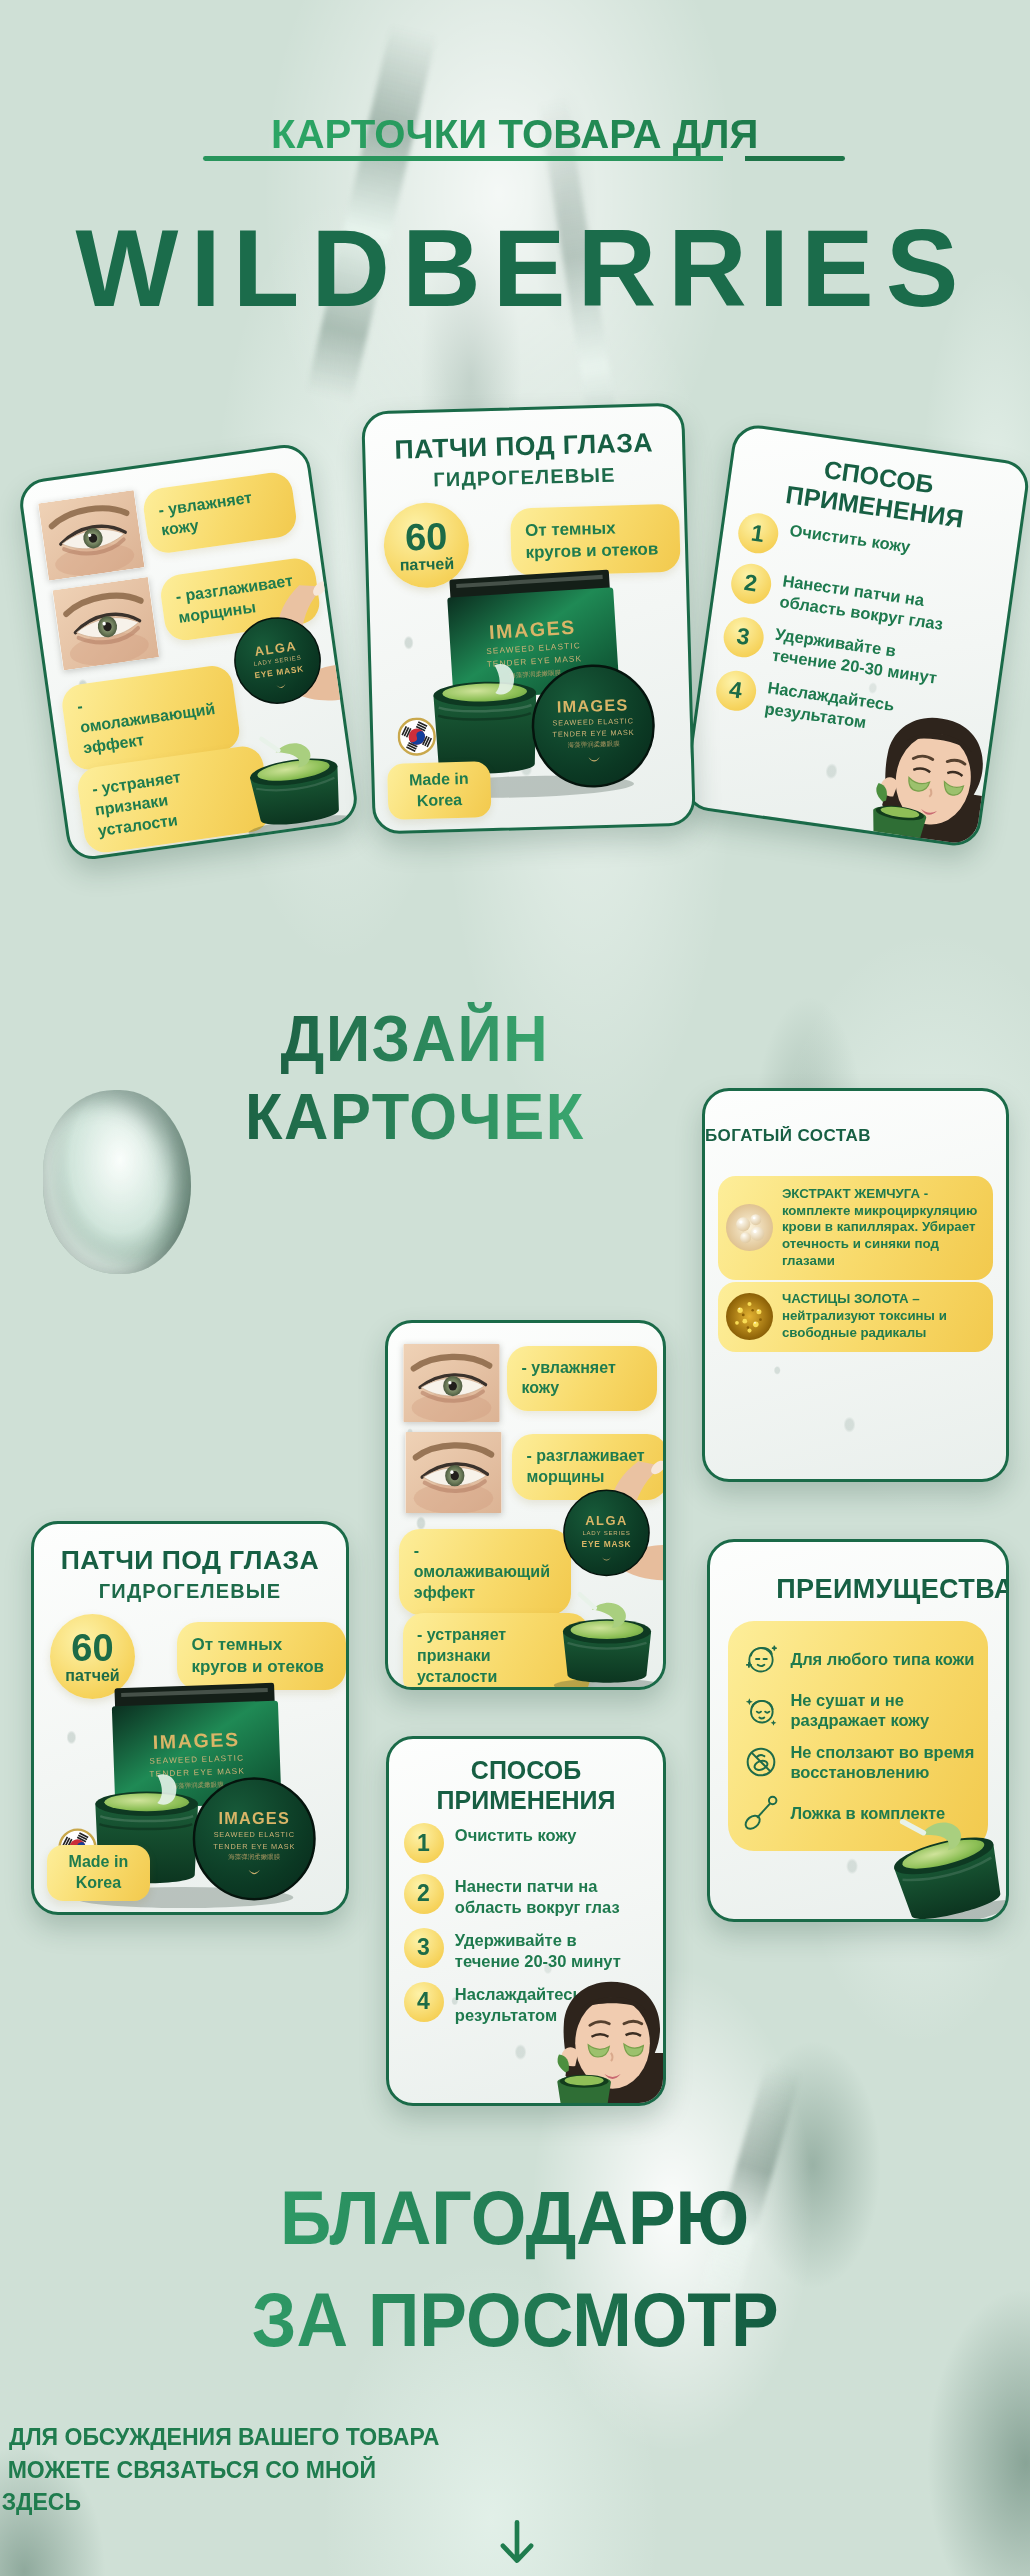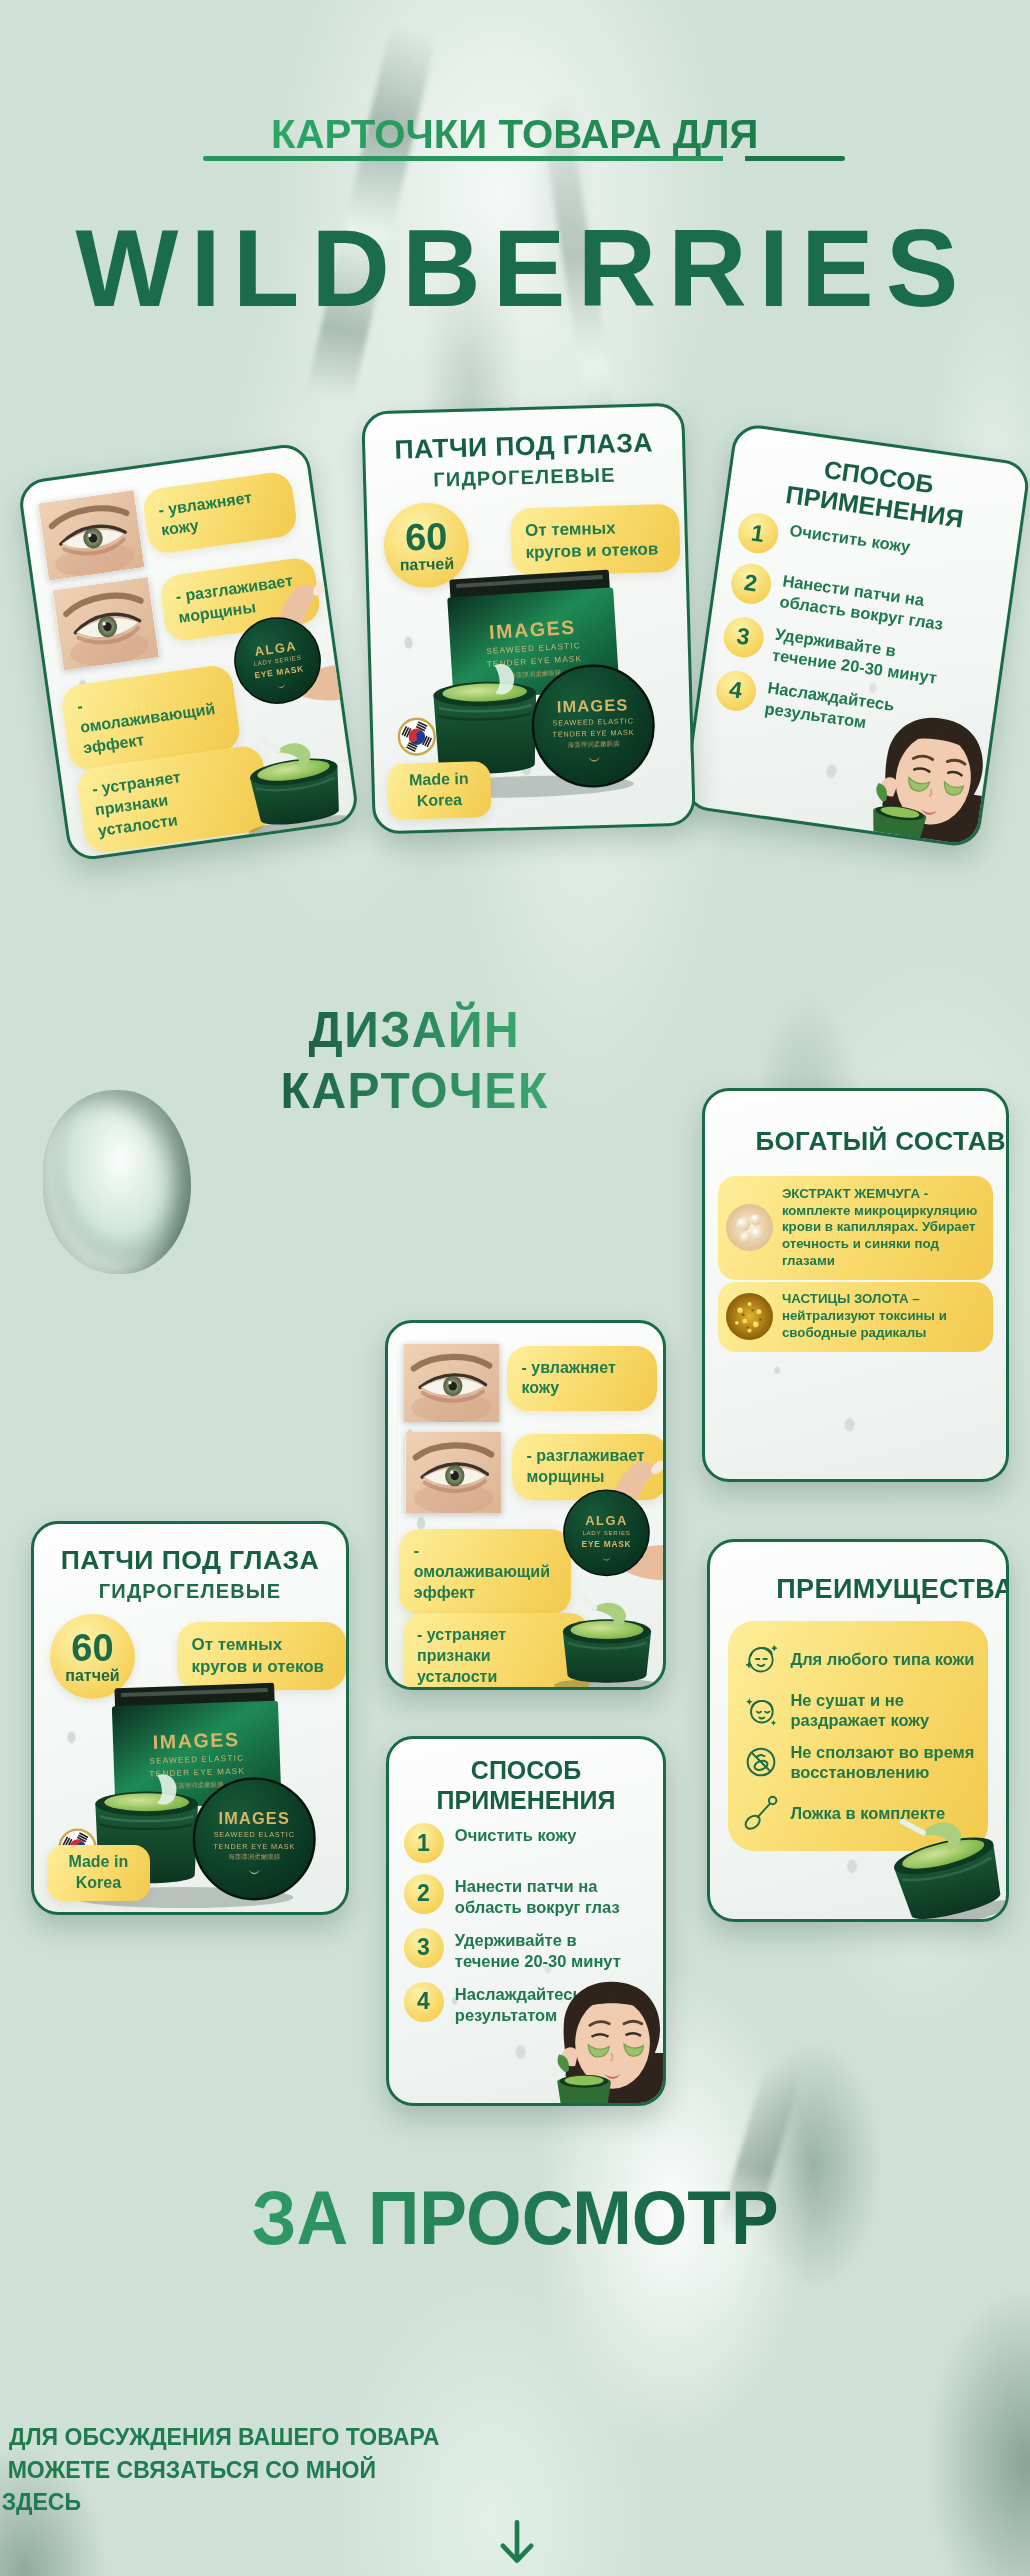--- a/index.html
+++ b/index.html
@@ -36,21 +36,21 @@
 
   
   .kicker{position:absolute;top:111px;left:0;width:100%;text-align:center;font-size:41px;font-weight:800;}
   .grad{display:inline-block;background-clip:text;-webkit-background-clip:text;color:transparent;}
   .g1{background-image:linear-gradient(90deg,#2ca665,#1e7b4b);transform:scaleX(.98);}
   .kicker-underline{position:absolute;top:156px;left:203px;width:642px;height:4.8px;border-radius:2.4px;
       background:linear-gradient(90deg,#28955c 0%,#28955c 81%,rgba(0,0,0,0) 81%,rgba(0,0,0,0) 84.5%,#1d7448 84.5%,#1d7448 100%);}
   .brand{position:absolute;top:214px;left:0;width:100%;text-align:center;font-size:109px;font-weight:800;
       letter-spacing:12px;padding-left:8px;color:#1b6c4b;line-height:1;}
   .section-title{position:absolute;top:1000px;left:0;width:829px;text-align:center;
-      font-size:50px;font-weight:800;line-height:1.22;letter-spacing:1.6px;text-decoration:underline;}
+      font-size:64px;font-weight:800;line-height:1.22;letter-spacing:1.6px;text-decoration:underline;}
   .g2{background-image:linear-gradient(90deg,#1c6345,#3aa76f);transform:scaleX(.96);}
   .thanks{position:absolute;top:2167px;left:0;width:100%;text-align:center;font-size:76px;font-weight:800;line-height:1.34;}
   .g3{background-image:linear-gradient(90deg,#2f9a66,#145c41);transform:scaleX(.94);}
   .contact{position:absolute;top:2421px;left:0;width:100%;text-align:left;font-size:24px;font-weight:800;
       line-height:1.36;color:#1f7c4e;}
   .contact .ln{display:inline-block;transform:scaleX(.96);}
   .arrow{position:absolute;left:496px;top:2520px;width:42px;height:50px;}
 
   
   .card{position:absolute;border:3.2px solid #1a6a48;border-radius:27px;overflow:hidden;
@@ -110,22 +110,22 @@
   .steps{position:absolute;top:84px;left:14.5px;right:8px;display:flex;flex-direction:column;gap:10.5px;}
   .step{display:flex;gap:11.3px;align-items:flex-start;}
   .numcirc{flex:none;width:40px;height:40px;border-radius:50%;
       background:radial-gradient(circle at 38% 30%,#fdf2a8,#f6d35c 70%,#f2c647);
       display:flex;align-items:center;justify-content:center;
       font-size:23px;font-weight:800;color:#1c6b47;}
   .step-txt{font-size:16.5px;font-weight:800;color:#1e7a4e;line-height:1.25;padding-top:2.4px;max-width:189px;}
   .uc-face{position:absolute;right:-8px;bottom:-9.7px;width:138px;height:138px;}
 
   
-  .cd-title{position:absolute;top:35px;left:0;width:100%;text-align:right;margin:0;
-      font-size:26px;font-weight:800;color:#175f43;letter-spacing:0.4px;}
+  .cd-title{position:absolute;top:35px;left:0;width:100%;text-align:left;margin:0;
+      font-size:17px;font-weight:800;color:#175f43;letter-spacing:0.4px;}
   .comp-rows{position:absolute;top:85px;left:13px;right:13px;display:flex;flex-direction:column;gap:2px;}
   .comp-row{background:linear-gradient(118deg,#fdee9a 0%,#f8da6b 55%,#f2c94d 100%);
       border-radius:17.7px;display:flex;gap:8.9px;align-items:center;padding:9.7px 9.7px 9.7px 8px;}
   .comp-ic{flex:none;width:47px;height:47px;}
   .comp-txt{font-size:13.3px;font-weight:700;color:#1e7a4e;line-height:1.27;}
   .comp-txt b{display:block;font-weight:800;}
 
   
   .ch-title{position:absolute;top:32px;left:0;width:100%;text-align:center;margin:0;
       font-size:27px;font-weight:800;color:#175f43;letter-spacing:0.4px;padding-left:37px;}
@@ -575,20 +575,21 @@
           </svg>
         <div class="adv-txt">Ложка в комплекте</div>
       </div>
     </div>
     <svg class="adv-jar" viewBox="0 0 176 164" width="142" height="132">
         <use href="#patch-jar"></use>
       </svg>
   </section>
 
   <div class="thanks">
+    <div><span class="grad g3">БЛАГОДАРЮ</span></div>
     <div><span class="grad g3">ЗА ПРОСМОТР</span></div>
   </div>
 
   <div class="contact">
     <div><span class="ln">ДЛЯ ОБСУЖДЕНИЯ ВАШЕГО ТОВАРА</span></div>
     <div><span class="ln">МОЖЕТЕ СВЯЗАТЬСЯ СО МНОЙ</span></div>
     <div><span class="ln">ЗДЕСЬ</span></div>
   </div>
   <svg class="arrow" viewBox="0 0 52 62" width="42" height="50">
       <use href="#arrow-down-sym"></use>

